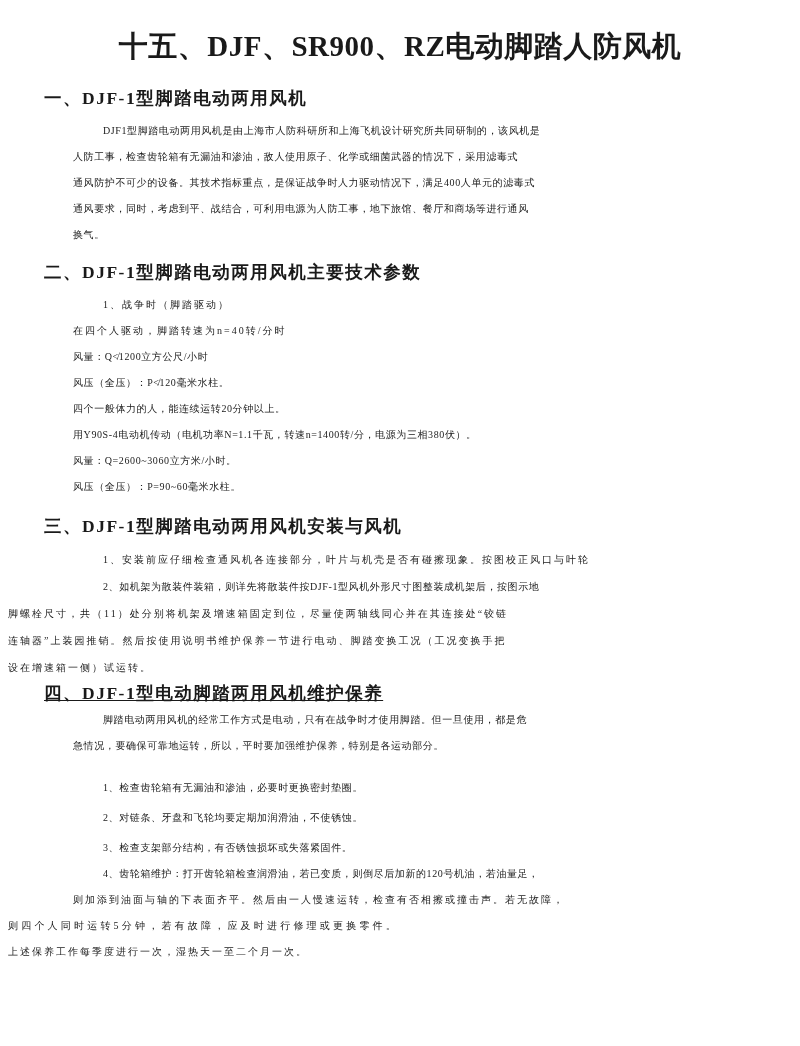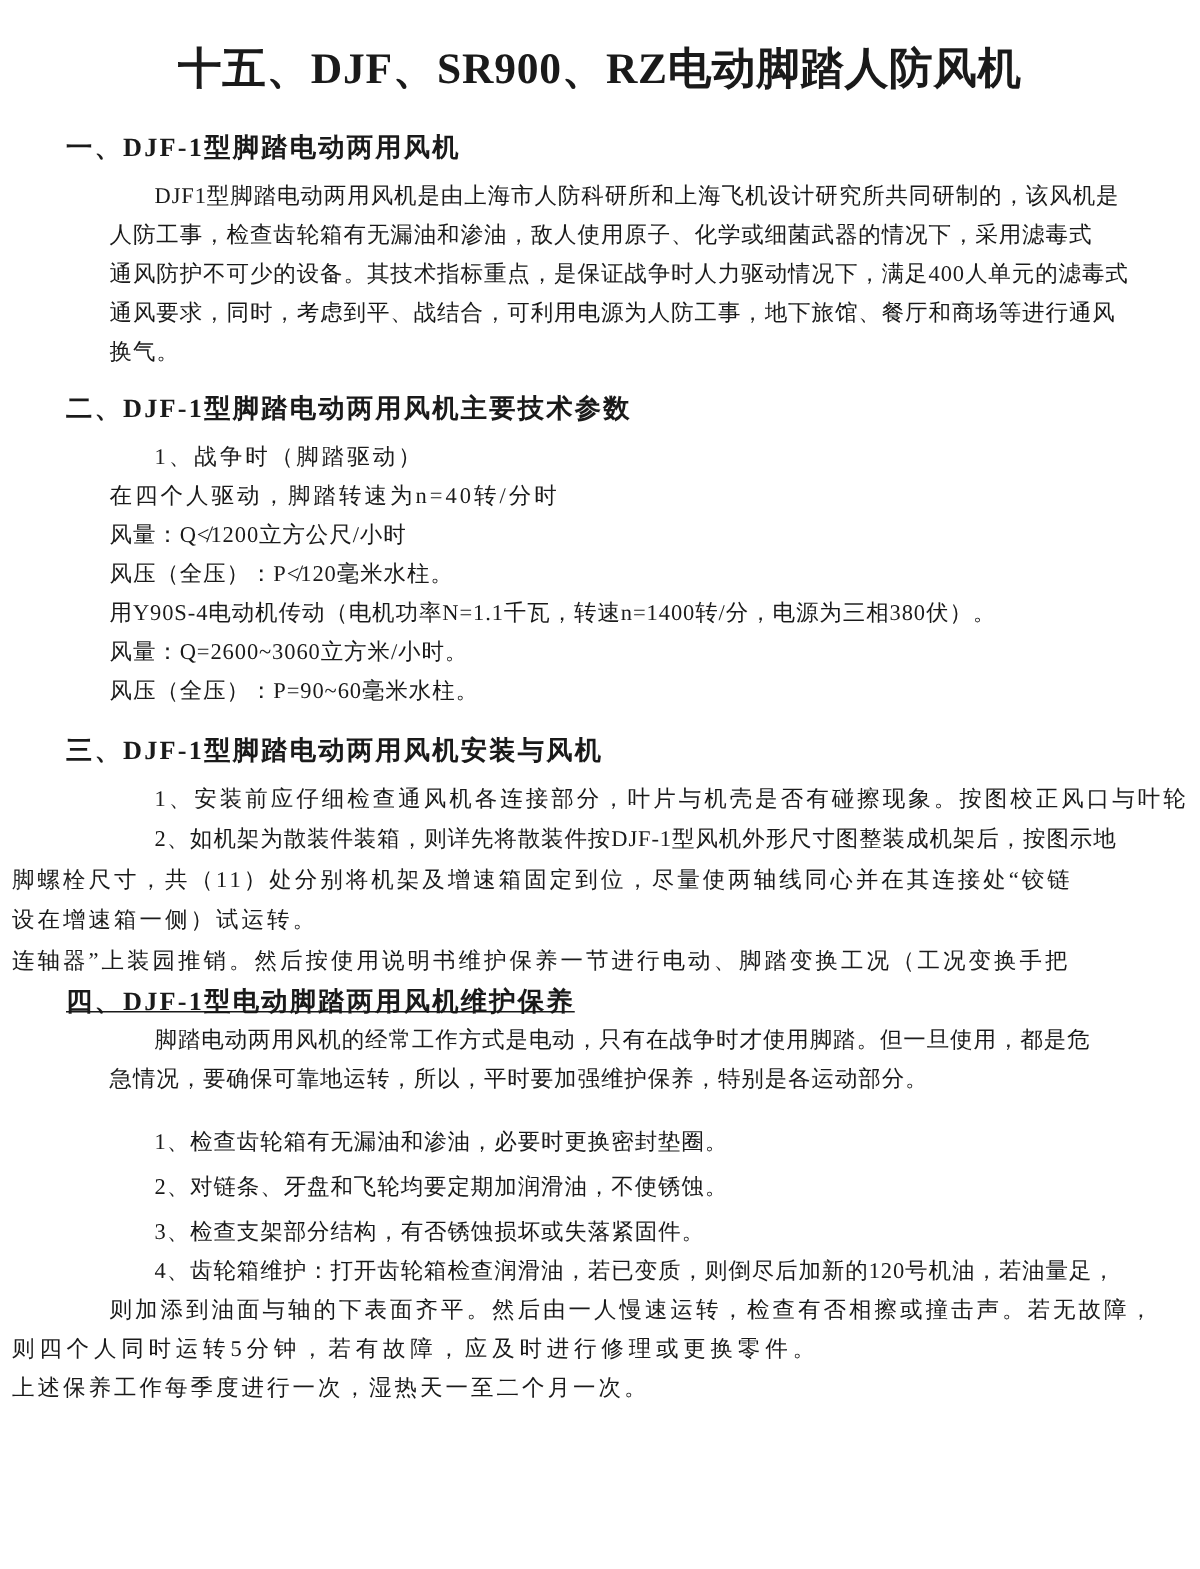--- a/index.html
+++ b/index.html
@@ -24,21 +24,21 @@
     margin: 20px 0 8px 44px;
     font-size: 17.5px;
     line-height: 24px;
     font-weight: bold;
     letter-spacing: 1.5px;
   }
   .sec-h.h2 { margin-top: 12px; }
   .sec-h.h3 { margin-top: 14px; }
   .sec-h.h4 { margin-top: 0; margin-bottom: 2px; text-decoration: underline; }
   .ln {
-    font-size: 15px;
+    font-size: 10px;
     letter-spacing: 0.6px;
     white-space: nowrap;
   }
   .s1 .ln { line-height: 26px; }
   .s2 .ln { line-height: 26px; }
   .s3 .ln { line-height: 27px; }
   .s4 .ln { line-height: 26px; }
   .in-a { margin-left: 8px; }
   .in-b { margin-left: 40px; }
   .in-c { margin-left: 73px; }
@@ -63,32 +63,33 @@
     <div class="ln in-c">通风要求，同时，考虑到平、战结合，可利用电源为人防工事，地下旅馆、餐厅和商场等进行通风</div>
     <div class="ln in-c">换气。</div>
   </div>
 
   <h2 class="sec-h h2">二、DJF-1型脚踏电动两用风机主要技术参数</h2>
   <div class="s2">
     <div class="ln in-d sp">1、战争时（脚踏驱动）</div>
     <div class="ln in-c sp">在四个人驱动，脚踏转速为n=40转/分时</div>
     <div class="ln in-c">风量：Q≮1200立方公尺/小时</div>
     <div class="ln in-c">风压（全压）：P≮120毫米水柱。</div>
+    <div class="ln in-c">四个一般体力的人，能连续运转20分钟以上。</div>
     <div class="ln in-c">用Y90S-4电动机传动（电机功率N=1.1千瓦，转速n=1400转/分，电源为三相380伏）。</div>
     <div class="ln in-c">风量：Q=2600~3060立方米/小时。</div>
     <div class="ln in-c">风压（全压）：P=90~60毫米水柱。</div>
   </div>
 
   <h2 class="sec-h h3">三、DJF-1型脚踏电动两用风机安装与风机</h2>
   <div class="s3">
     <div class="ln in-d sp">1、安装前应仔细检查通风机各连接部分，叶片与机壳是否有碰擦现象。按图校正风口与叶轮</div>
     <div class="ln in-d">2、如机架为散装件装箱，则详先将散装件按DJF-1型风机外形尺寸图整装成机架后，按图示地</div>
     <div class="ln in-a sp">脚螺栓尺寸，共（11）处分别将机架及增速箱固定到位，尽量使两轴线同心并在其连接处“铰链</div>
+    <div class="ln in-a sp">连轴器”上装园推销。然后按使用说明书维护保养一节进行电动、脚踏变换工况（工况变换手把</div>
     <div class="ln in-a sp">设在增速箱一侧）试运转。</div>
-    <div class="ln in-a sp">连轴器”上装园推销。然后按使用说明书维护保养一节进行电动、脚踏变换工况（工况变换手把</div>
   </div>
 
   <h2 class="sec-h h4">四、DJF-1型电动脚踏两用风机维护保养</h2>
   <div class="s4">
     <div class="ln in-d">脚踏电动两用风机的经常工作方式是电动，只有在战争时才使用脚踏。但一旦使用，都是危</div>
     <div class="ln in-c">急情况，要确保可靠地运转，所以，平时要加强维护保养，特别是各运动部分。</div>
     <div class="ln in-d mt-lg">1、检查齿轮箱有无漏油和渗油，必要时更换密封垫圈。</div>
     <div class="ln in-d mt-sm">2、对链条、牙盘和飞轮均要定期加润滑油，不使锈蚀。</div>
     <div class="ln in-d mt-sm">3、检查支架部分结构，有否锈蚀损坏或失落紧固件。</div>
     <div class="ln in-d">4、齿轮箱维护：打开齿轮箱检查润滑油，若已变质，则倒尽后加新的120号机油，若油量足，</div>

